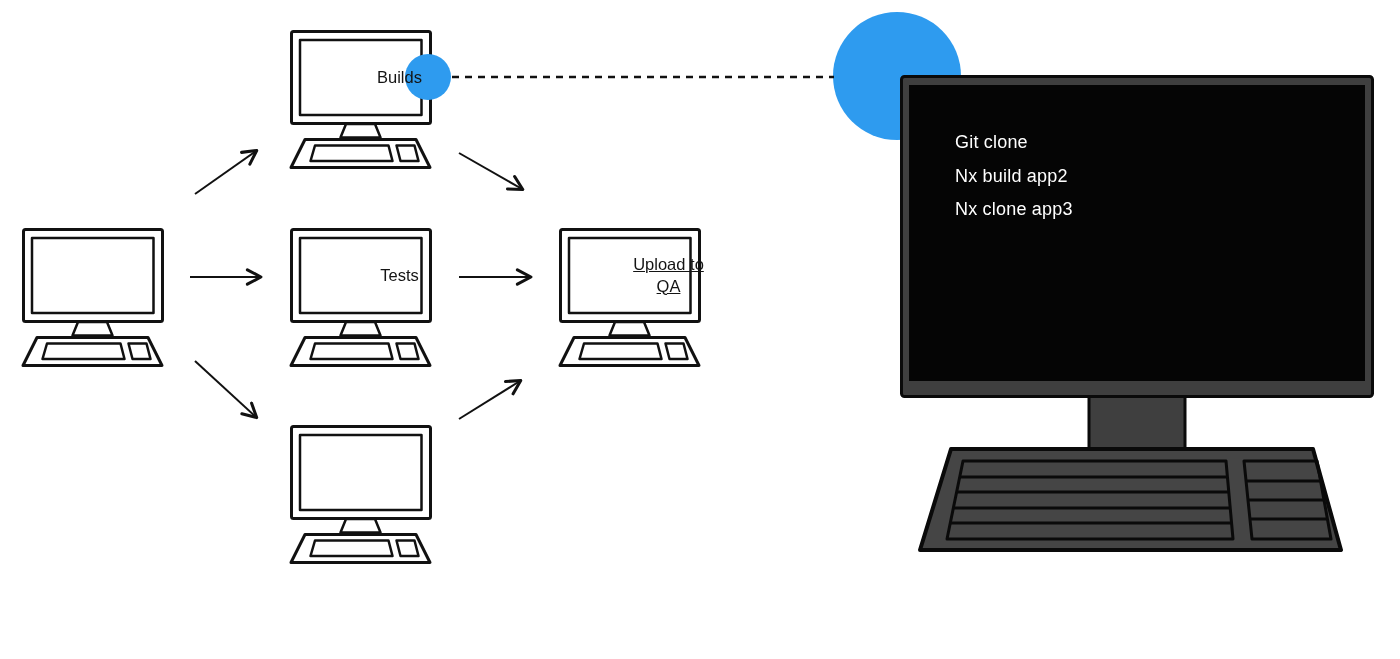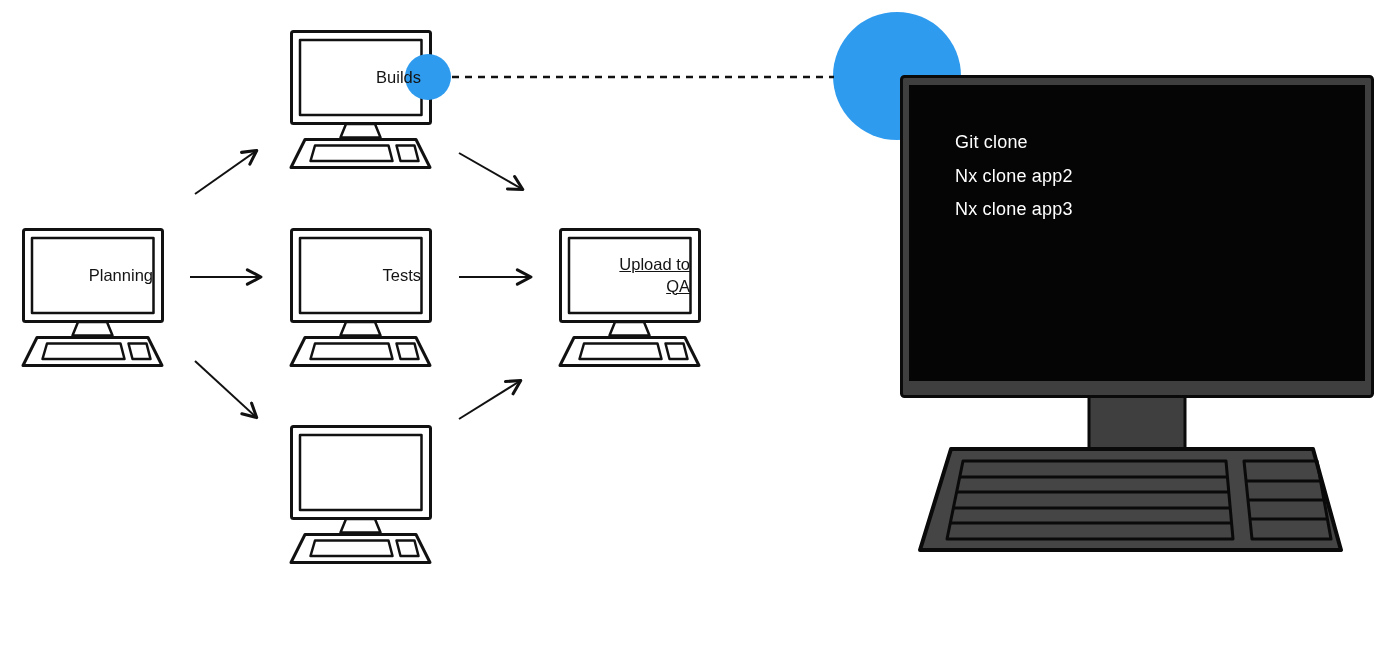--- a/index.html
+++ b/index.html
@@ -22,28 +22,29 @@
     position: absolute;
     left: 0;
     top: 0;
   }
   .node-label {
     position: absolute;
     width: 121px;
     height: 75px;
     display: flex;
     flex-direction: column;
-    align-items: flex-end;
+    align-items: center;
     justify-content: center;
     text-align: center;
     font-size: 16.5px;
     line-height: 1.32;
     color: #141414;
     z-index: 2;
     pointer-events: none;
+    padding-left: 39px;
   }
   .terminal {
     position: absolute;
     left: 955px;
     top: 126px;
     z-index: 3;
     color: #ffffff;
     font-size: 18px;
     line-height: 33.5px;
     letter-spacing: 0.2px;
@@ -99,33 +100,30 @@
       <line x1="956" y1="492" x2="1228.8" y2="492" stroke="#0a0a0a" stroke-width="3"></line>
       <line x1="953" y1="508" x2="1230" y2="508" stroke="#0a0a0a" stroke-width="3"></line>
       <line x1="950" y1="523" x2="1231.2" y2="523" stroke="#0a0a0a" stroke-width="3"></line>
       <path d="M1244 461 L1317 461 L1331 539 L1252 539 Z" fill="none" stroke="#0a0a0a" stroke-width="3" stroke-linejoin="round"></path>
       <line x1="1246" y1="481" x2="1320" y2="481" stroke="#0a0a0a" stroke-width="3"></line>
       <line x1="1248" y1="500" x2="1323.5" y2="500" stroke="#0a0a0a" stroke-width="3"></line>
       <line x1="1250" y1="519" x2="1327" y2="519" stroke="#0a0a0a" stroke-width="3"></line>
     </g>
   </svg>
 
-  <div class="node-label" style="left:32px; top:238px;">
-    <span>Planning</span>
-  </div>
   <div class="node-label" style="left:300px; top:40px;">
     <span>Builds</span>
   </div>
   <div class="node-label" style="left:300px; top:238px;">
     <span>Tests</span>
   </div>
   <div class="node-label" style="left:569px; top:238px;text-decoration:underline;">
     <span>Upload to</span>
     <span>QA</span>
   </div>
 
   <div class="terminal">
     <div class="tline">Git clone</div>
-    <div class="tline">Nx clone app2</div>
+    <div class="tline">Nx build app2</div>
     <div class="tline">Nx clone app3</div>
   </div>
 
 </div>
 
 </body></html>

